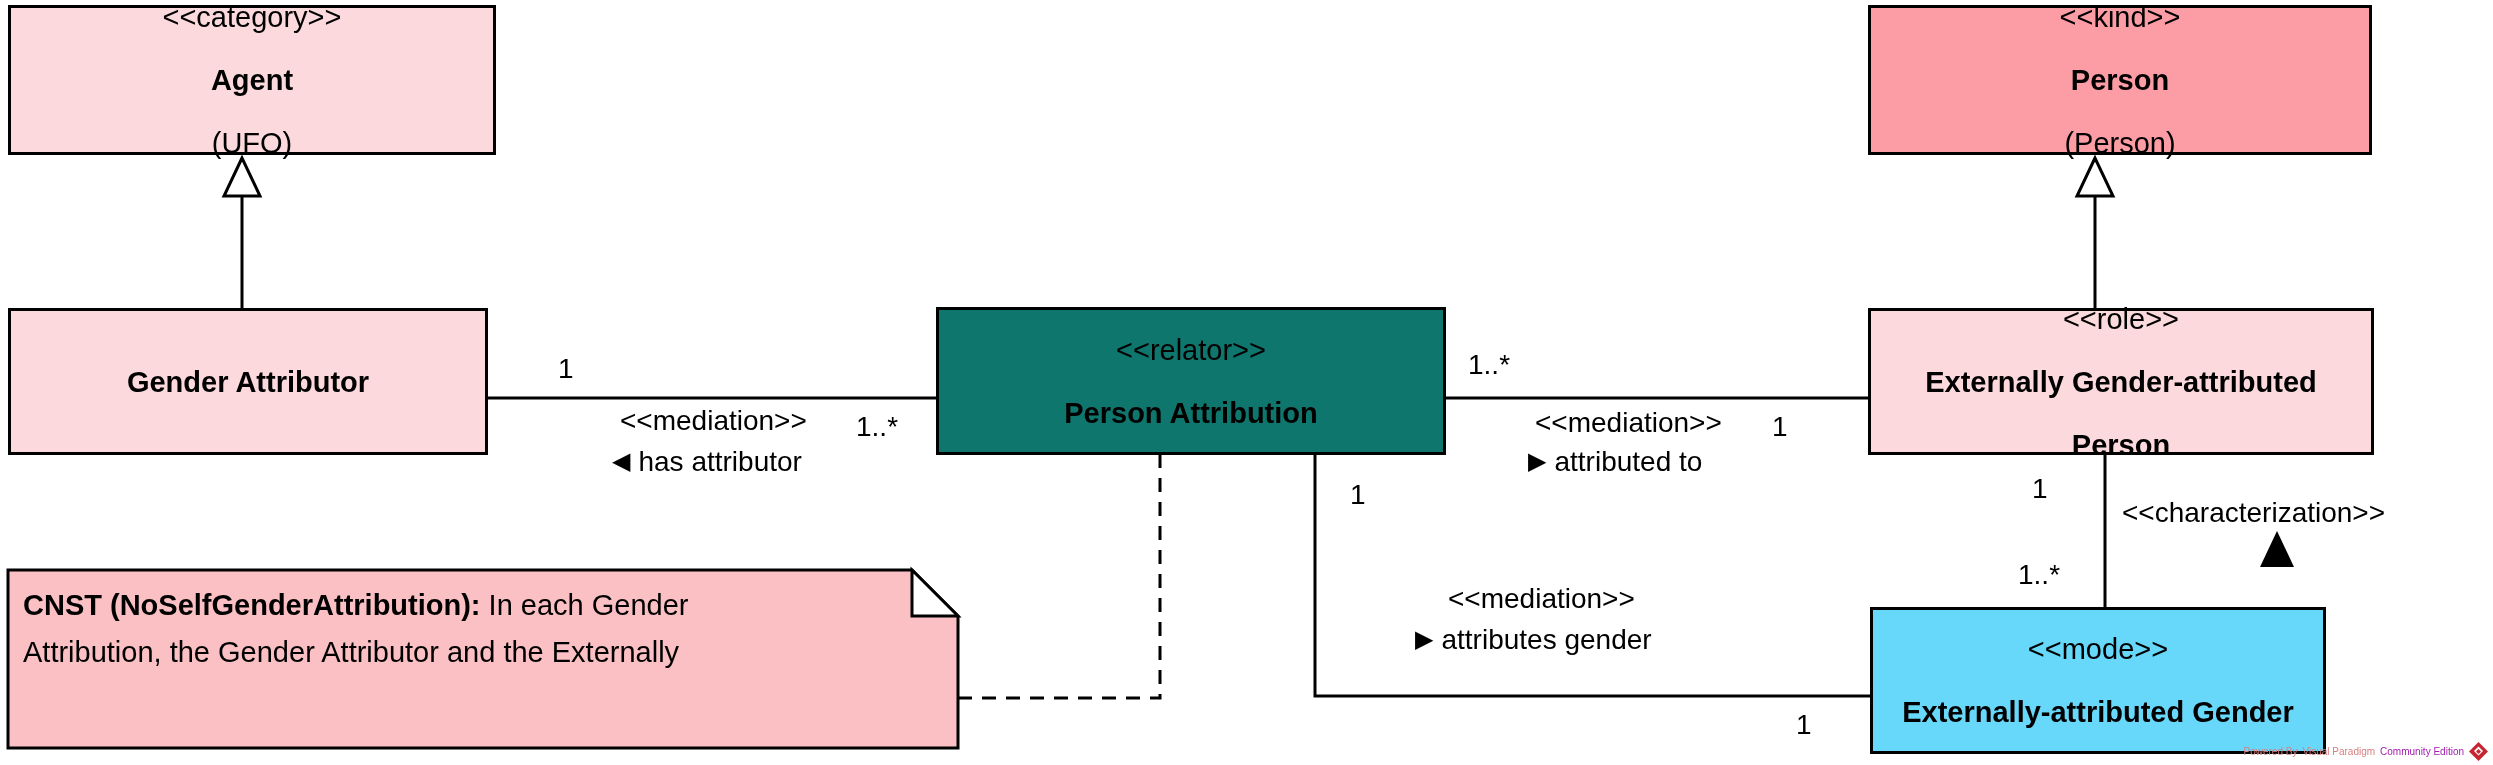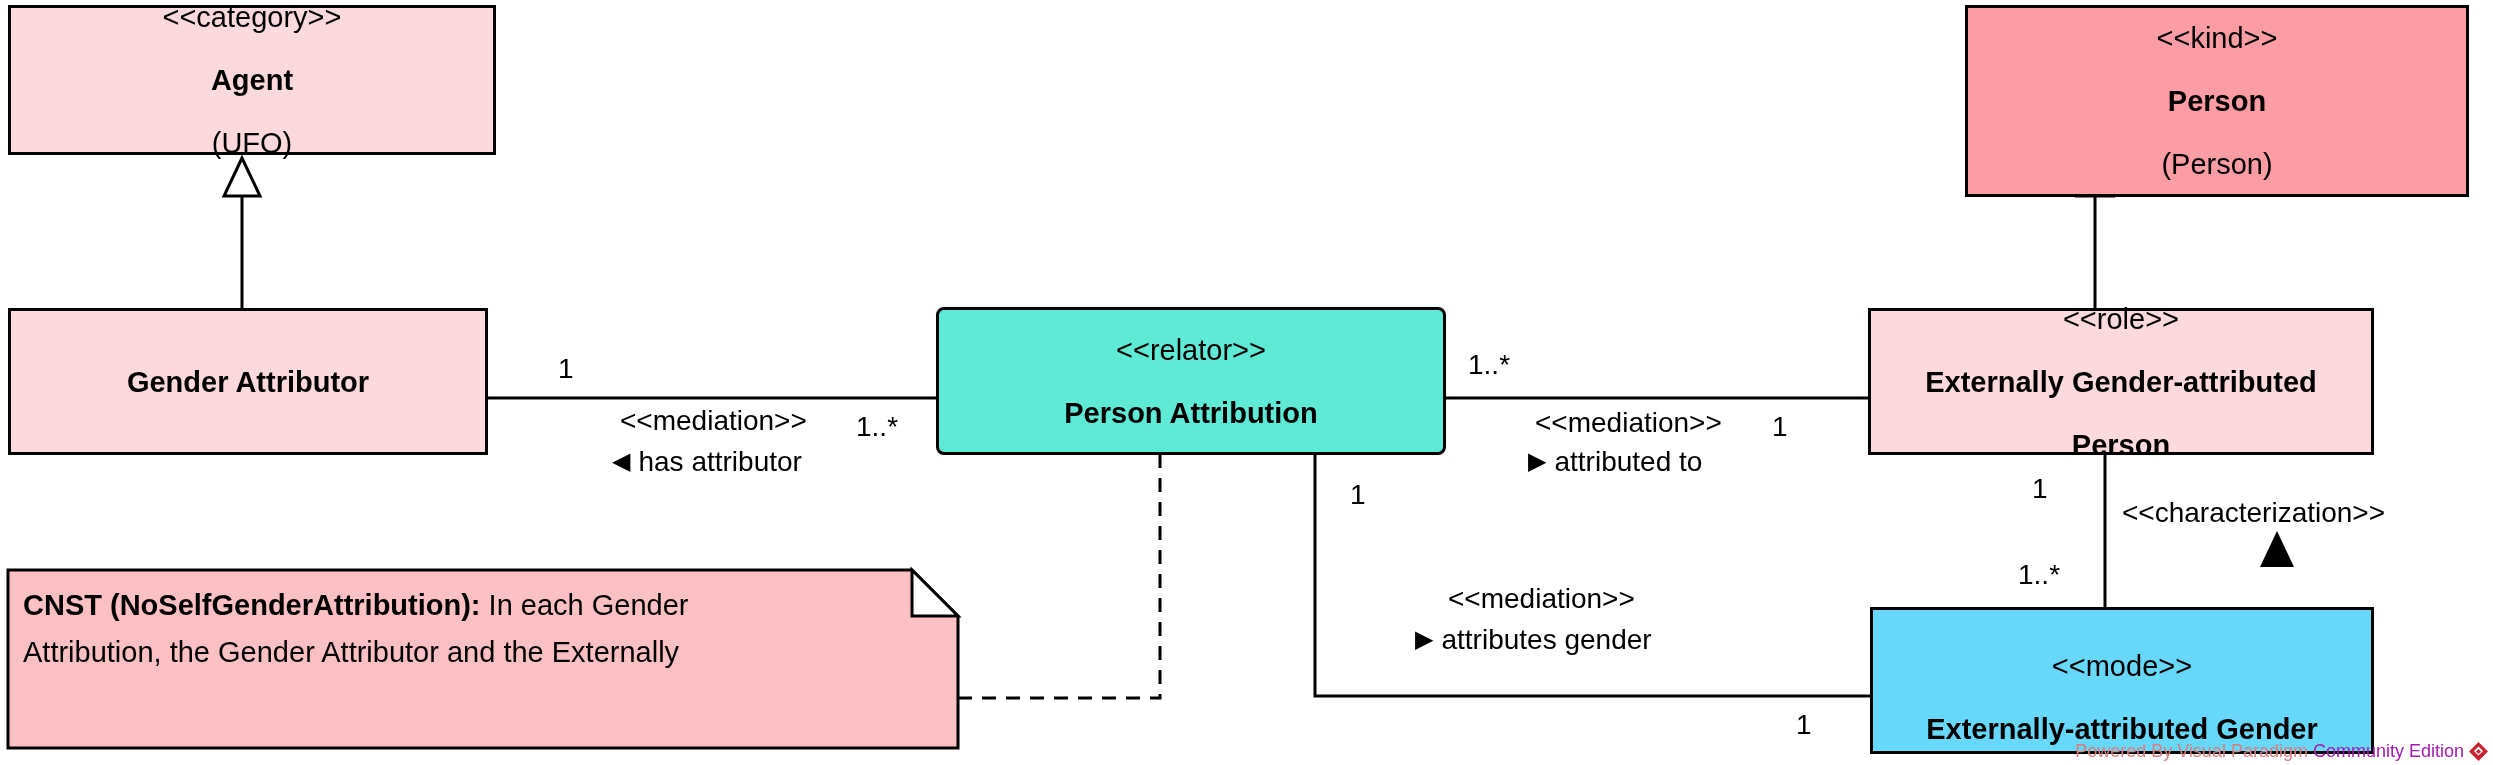--- a/index.html
+++ b/index.html
@@ -9,34 +9,34 @@
   }
   #connectors{position:absolute;left:0;top:0;z-index:1;}
   .uml-class{
     position:absolute;z-index:2;border:3px solid #000;box-sizing:border-box;
     display:flex;flex-direction:column;justify-content:center;align-items:center;
     text-align:center;font-size:29px;line-height:44px;gap:19px;
   }
   .uml-class .cname{font-weight:bold;}
   .fill-lightpink{background:#FBD9DD;}
   .fill-salmon{background:#FC9DA5;}
-  .fill-green{background:#5eead4;border-radius:8px;}
+  .fill-green{background:#0f766e;}
   .fill-blue{background:#67D7FA;}
   .edge-label{
     position:absolute;z-index:2;font-size:28px;line-height:33px;white-space:nowrap;
   }
   .dir-icon{font-size:24px;vertical-align:2px;margin-right:8px;}
   .note-text{
     position:absolute;z-index:2;left:23px;top:582px;width:900px;
     font-size:29px;line-height:47px;
   }
   .note-text b{font-weight:bold;}
   .watermark{
     position:absolute;z-index:3;right:5px;top:741px;height:20px;
-    display:flex;align-items:center;gap:5px;font-size:18px;white-space:nowrap;
+    display:flex;align-items:center;gap:5px;font-size:10px;white-space:nowrap;
   }
   .wm-red{color:#D97E7E;}
   .wm-gray{color:#a21caf;}
 </style>
 </head>
 <body>
 
 <svg id="connectors" width="2493" height="765" viewBox="0 0 2493 765">
 
   <line x1="242" y1="196" x2="242" y2="308" stroke="#000" stroke-width="3"></line>
@@ -59,42 +59,42 @@
   <polygon points="8,570 912,570 958,616 958,748 8,748" fill="#FBC0C3" stroke="#000" stroke-width="3"></polygon>
   <polygon points="912,570 912,616 958,616" fill="#fff" stroke="#000" stroke-width="3"></polygon>
 </svg>
 
 <div class="uml-class fill-lightpink" style="left:8px;top:5px;width:488px;height:150px;">
   <div>&lt;&lt;category&gt;&gt;</div>
   <div class="cname">Agent</div>
   <div>(UFO)</div>
 </div>
 
-<div class="uml-class fill-salmon" style="left:1965px;top:5px;width:504px;height:192px;text-align:right;">
+<div class="uml-class fill-salmon" style="left:1868px;top:5px;width:504px;height:150px;text-align:right;">
   <div>&lt;&lt;kind&gt;&gt;</div>
   <div class="cname">Person</div>
   <div>(Person)</div>
 </div>
 
 <div class="uml-class fill-lightpink" style="left:8px;top:308px;width:480px;height:147px;">
   <div class="cname">Gender Attributor</div>
 </div>
 
 <div class="uml-class fill-green" style="left:936px;top:307px;width:510px;height:148px;">
   <div>&lt;&lt;relator&gt;&gt;</div>
   <div class="cname">Person Attribution</div>
 </div>
 
 <div class="uml-class fill-lightpink" style="left:1868px;top:308px;width:506px;height:147px;">
   <div>&lt;&lt;role&gt;&gt;</div>
   <div class="cname">Externally Gender-attributed</div>
   <div class="cname">Person</div>
 </div>
 
-<div class="uml-class fill-blue" style="left:1870px;top:607px;width:504px;height:147px;justify-content:flex-end;">
+<div class="uml-class fill-blue" style="left:1870px;top:607px;width:456px;height:147px;">
   <div>&lt;&lt;mode&gt;&gt;</div>
   <div class="cname">Externally-attributed Gender</div>
 </div>
 
 <div class="edge-label" style="left:558px;top:352px;">1</div>
 <div class="edge-label" style="left:620px;top:404px;">&lt;&lt;mediation&gt;&gt;</div>
 <div class="edge-label" style="left:856px;top:410px;">1..*</div>
 <div class="edge-label" style="left:612px;top:444px;"><span class="dir-icon">◀</span><span>has attributor</span></div>
 
 <div class="edge-label" style="left:1468px;top:348px;">1..*</div>

